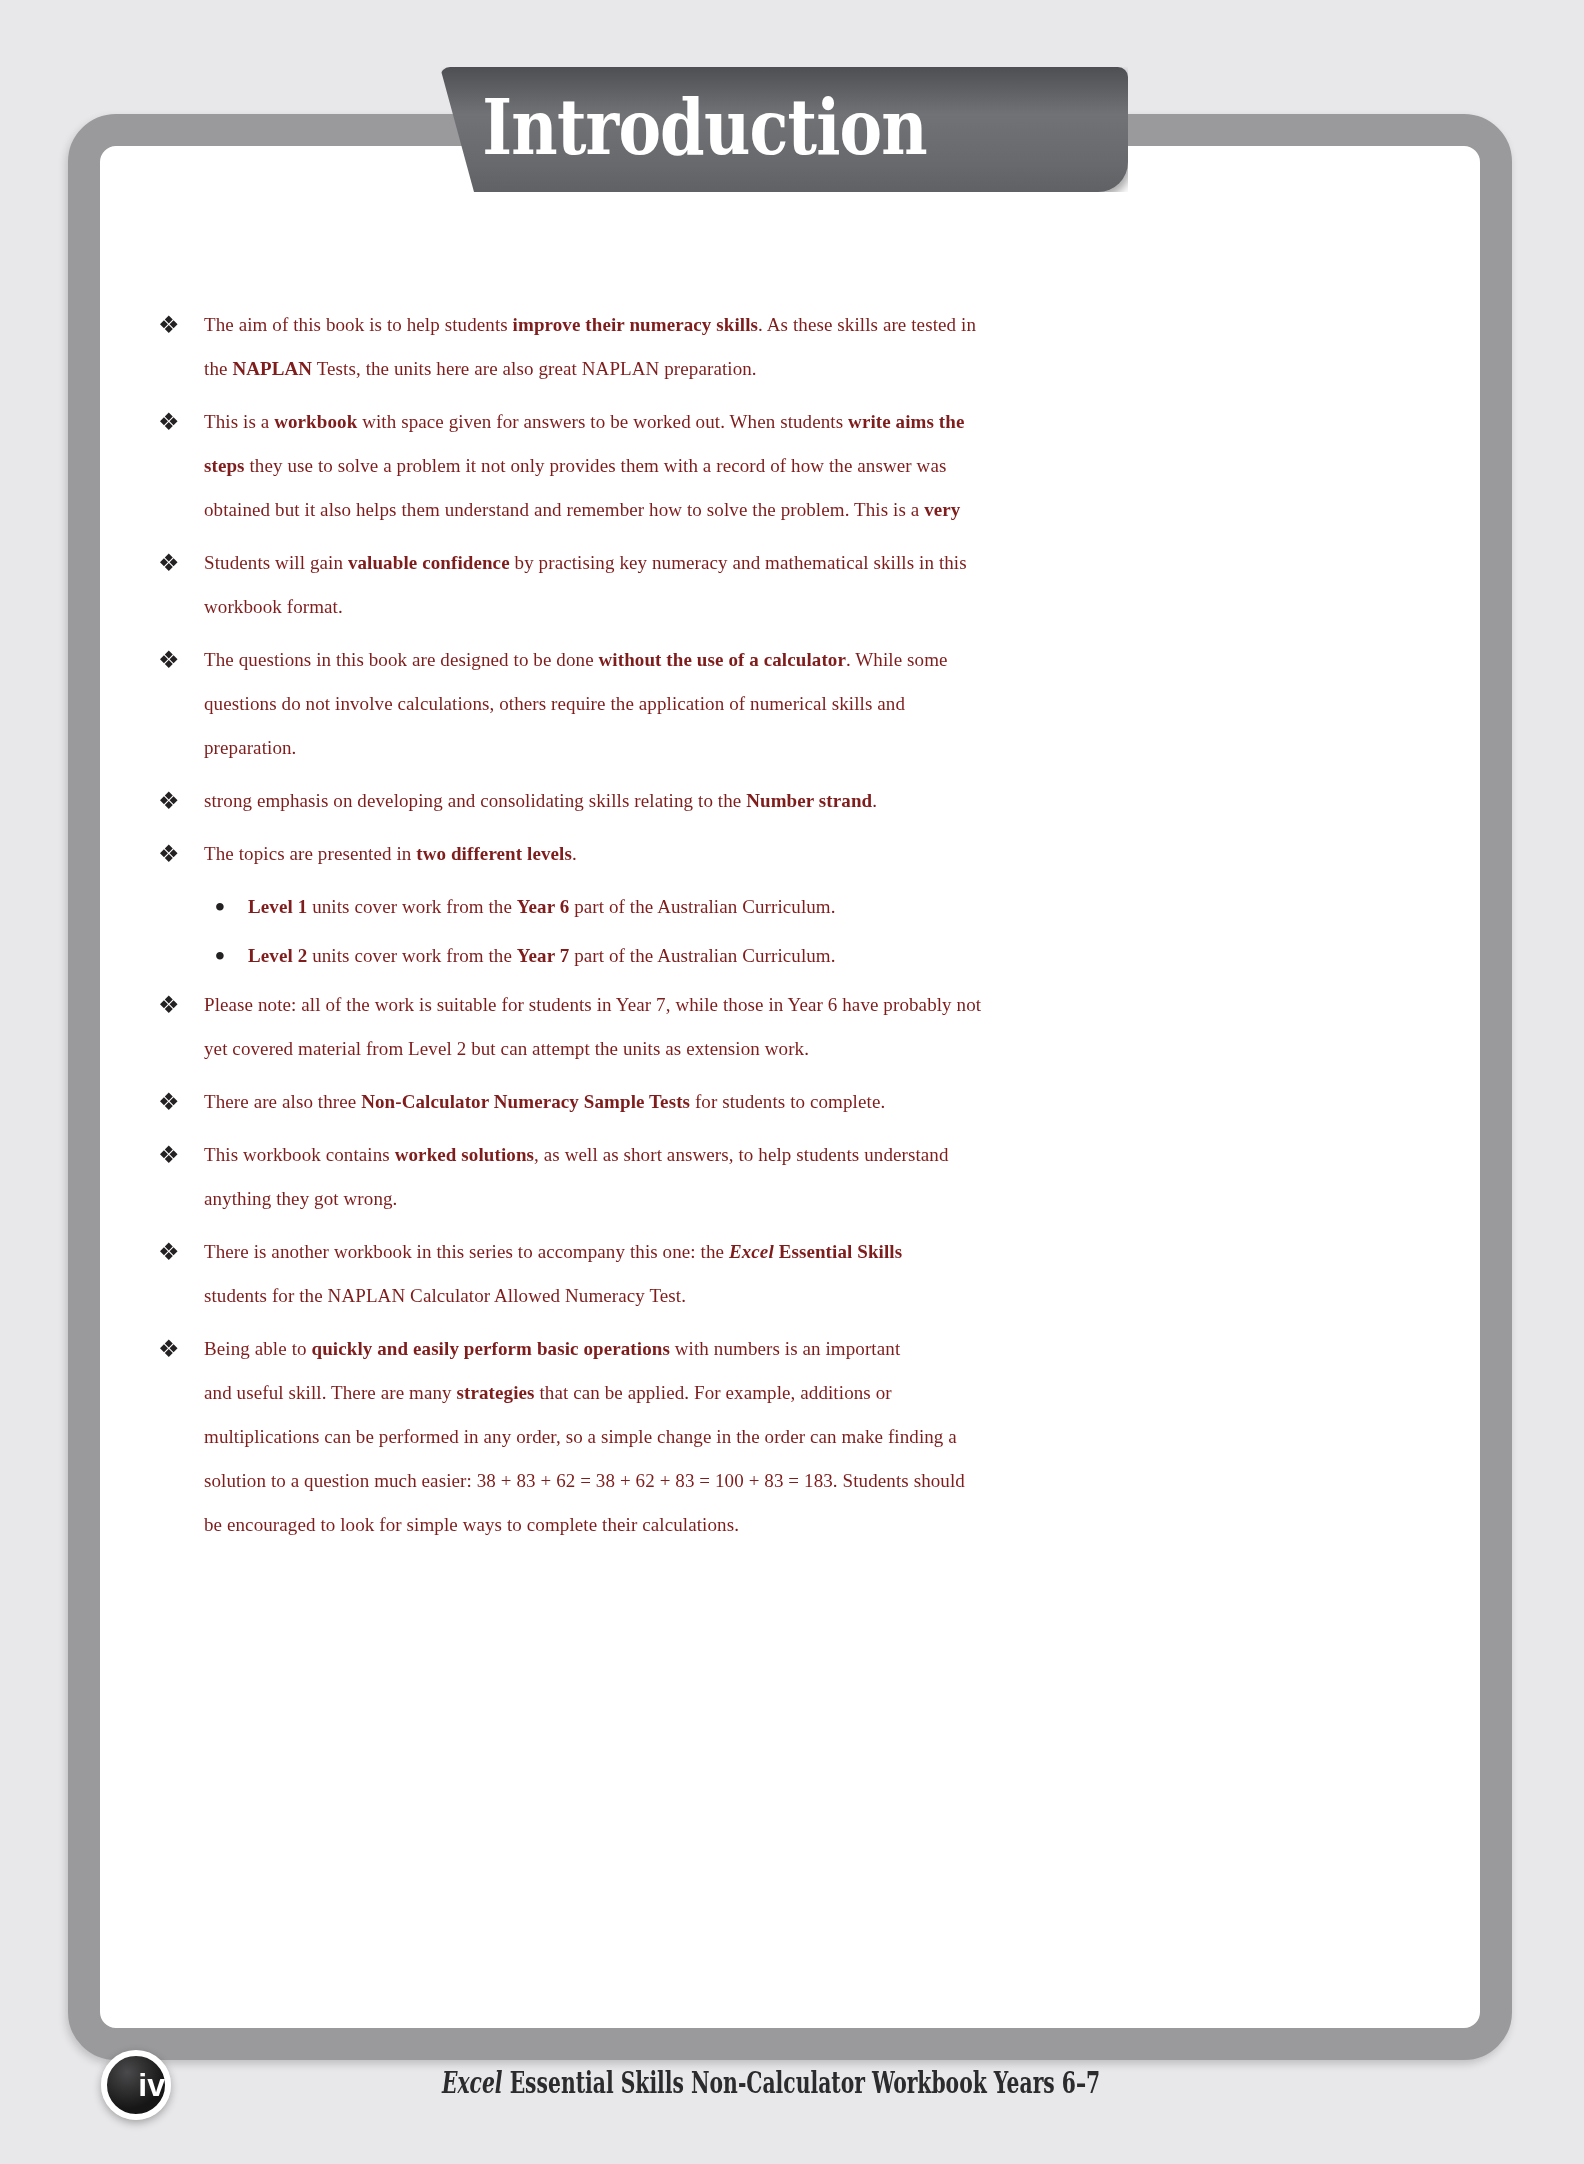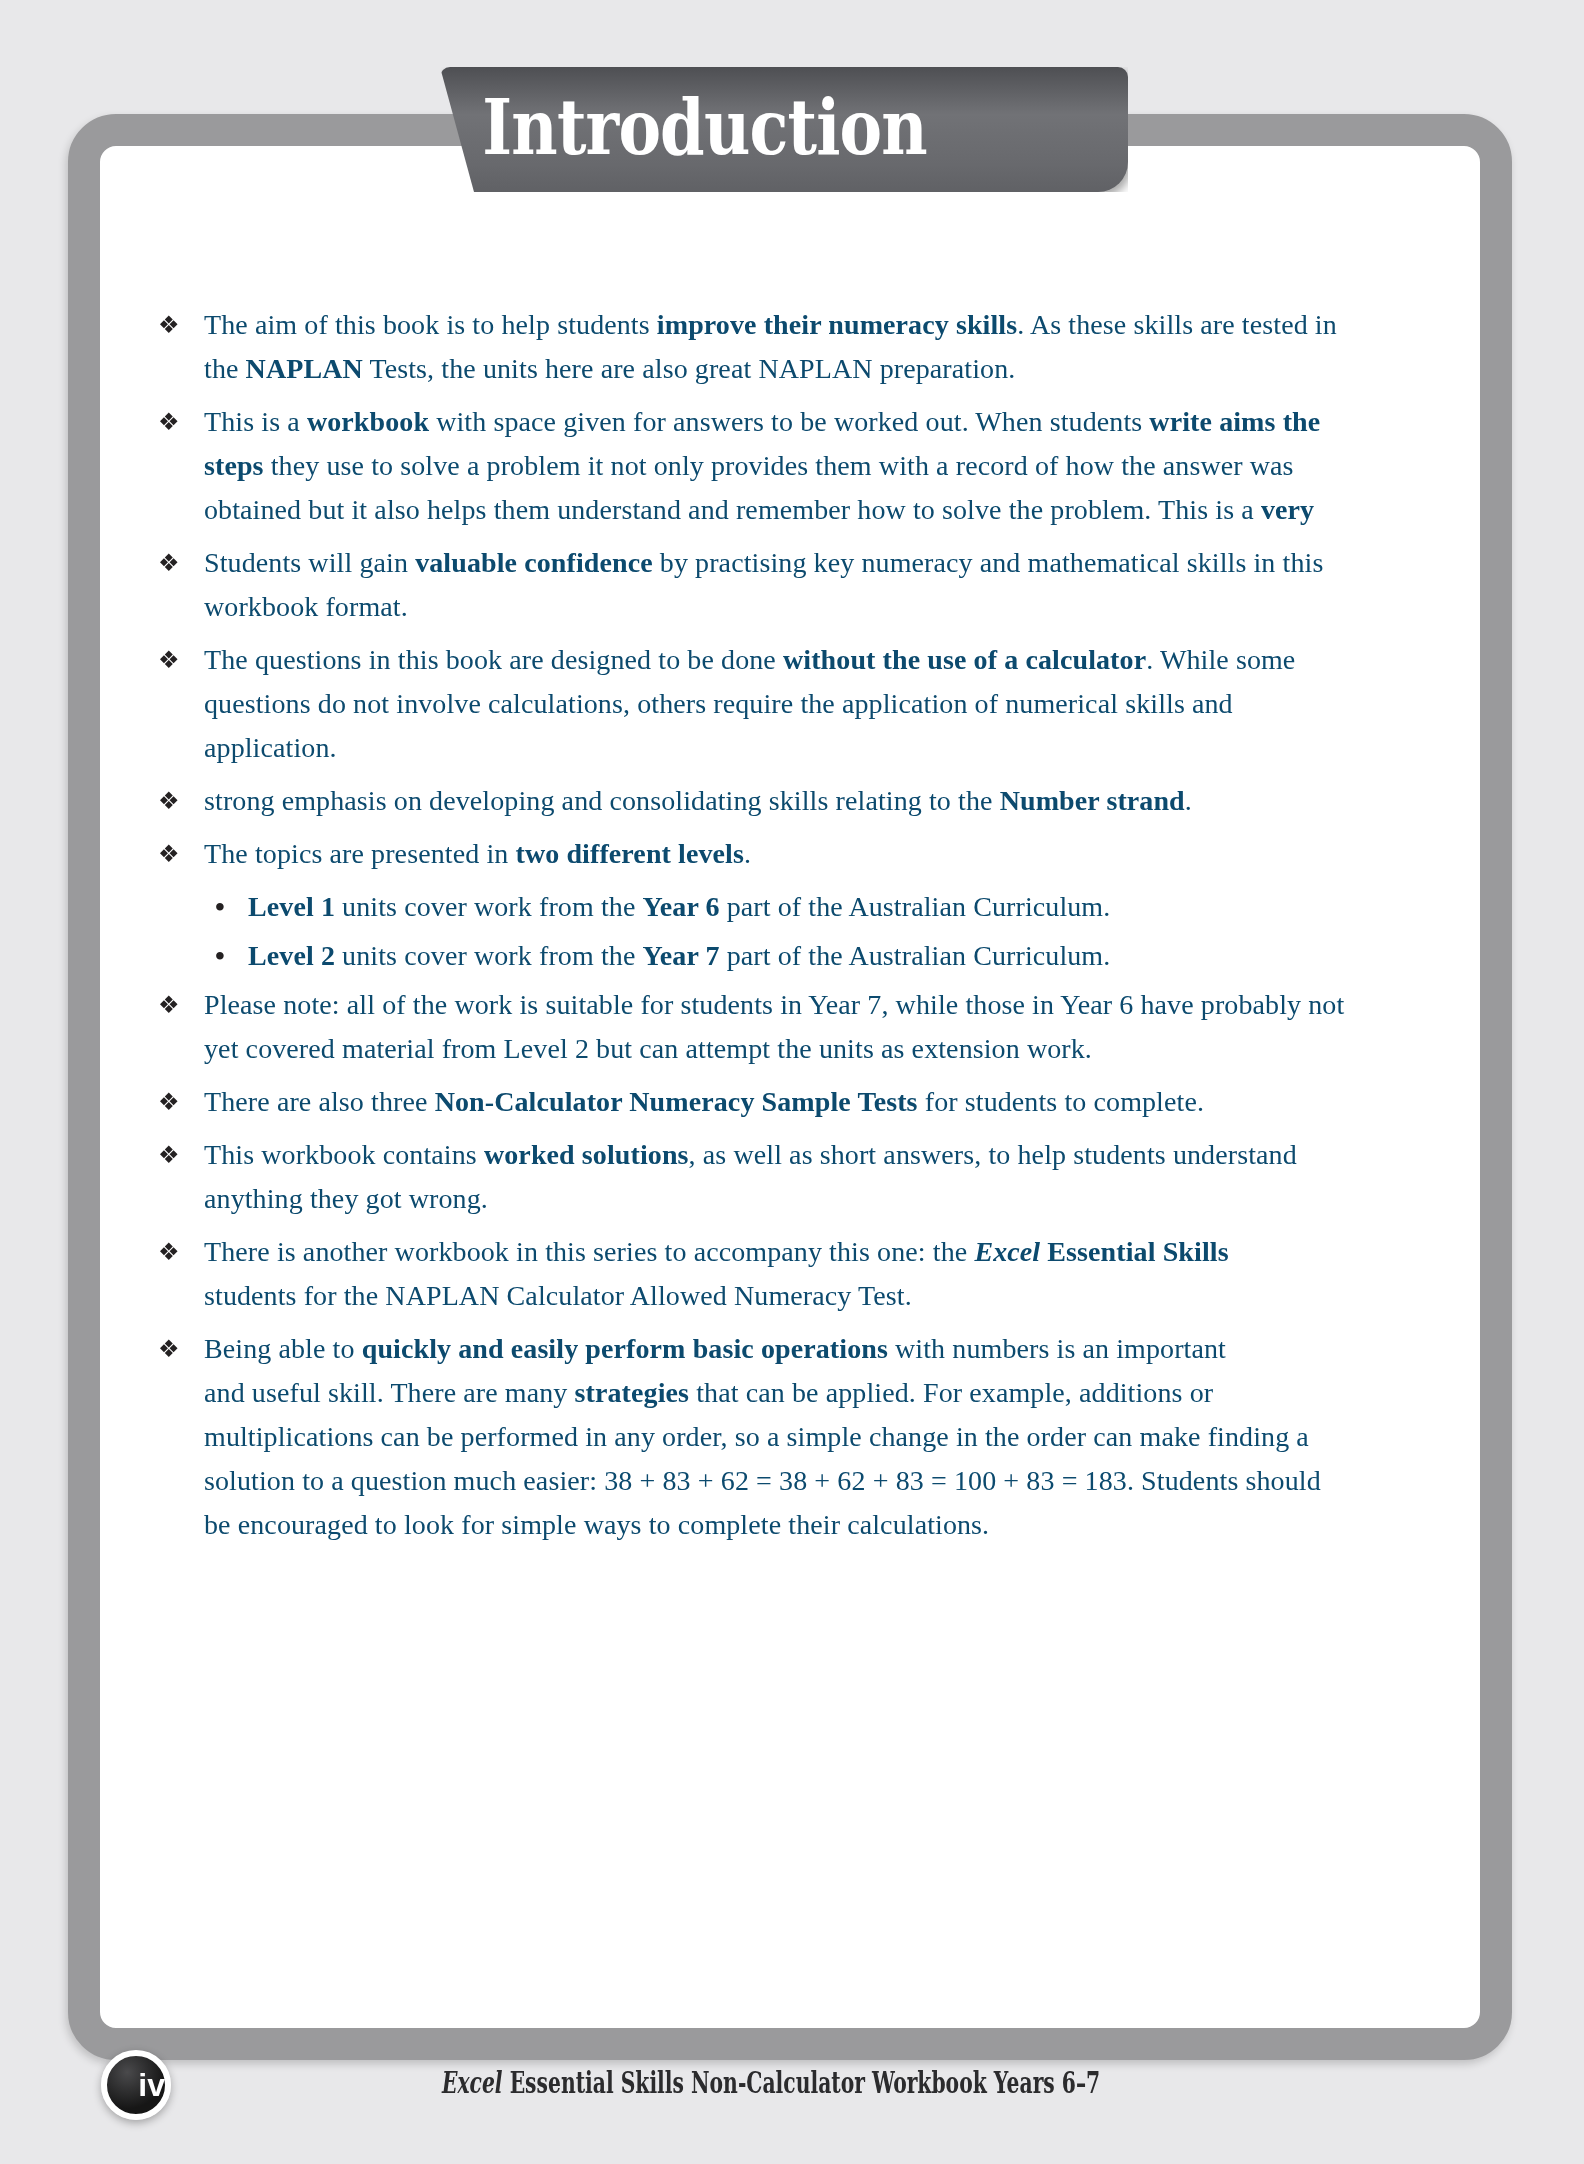--- a/index.html
+++ b/index.html
@@ -36,22 +36,22 @@
   }
   .item{display:flex;margin-bottom:9px;color:#242122;}
   .item .marker{
     width:46px;flex:0 0 46px;font-size:24px;line-height:44px;
     font-family:"DejaVu Sans", sans-serif;color:#242122;
   }
   .item.sub{margin-left:57px;margin-bottom:5px;}
   .item.sub .marker{width:33px;flex:0 0 33px;font-size:28px;font-family:"Liberation Serif",serif;font-weight:bold;}
   .lines{flex:1;min-width:0;}
   .line{
-    font-size:28px;line-height:44px;height:44px;white-space:nowrap;
-    color:#0c4a6e;letter-spacing:0.1px;
+    font-size:19px;line-height:44px;height:44px;white-space:nowrap;
+    color:#7f1d1d;letter-spacing:0.1px;
   }
   .line .b{font-weight:bold;}
   .line .i{font-style:italic;}
   
   .page-badge{
     position:absolute;left:101px;top:2050px;width:70px;height:70px;
     box-sizing:border-box;border:6px solid #ffffff;border-radius:50%;
     background:radial-gradient(circle at 35% 28%,#4a4a4c 0%,#161616 65%);
     box-shadow:0 3px 9px rgba(0,0,0,0.3);
     display:flex;align-items:center;justify-content:flex-end;z-index:4;
@@ -97,21 +97,21 @@
         <div class="lines">
           <div class="line"><span>Students will gain </span><span class="b">valuable confidence</span><span> by practising key numeracy and mathematical skills in this</span></div>
           <div class="line"><span>workbook format.</span></div>
         </div>
       </div>
       <div class="item">
         <span class="marker">❖</span>
         <div class="lines">
           <div class="line"><span>The questions in this book are designed to be done </span><span class="b">without the use of a calculator</span><span>. While some</span></div>
           <div class="line"><span>questions do not involve calculations, others require the application of numerical skills and</span></div>
-          <div class="line"><span>application.</span></div>
+          <div class="line"><span>preparation.</span></div>
         </div>
       </div>
       <div class="item">
         <span class="marker">❖</span>
         <div class="lines">
           <div class="line"><span>strong emphasis on developing and consolidating skills relating to the </span><span class="b">Number strand</span><span>.</span></div>
         </div>
       </div>
       <div class="item">
         <span class="marker">❖</span>

